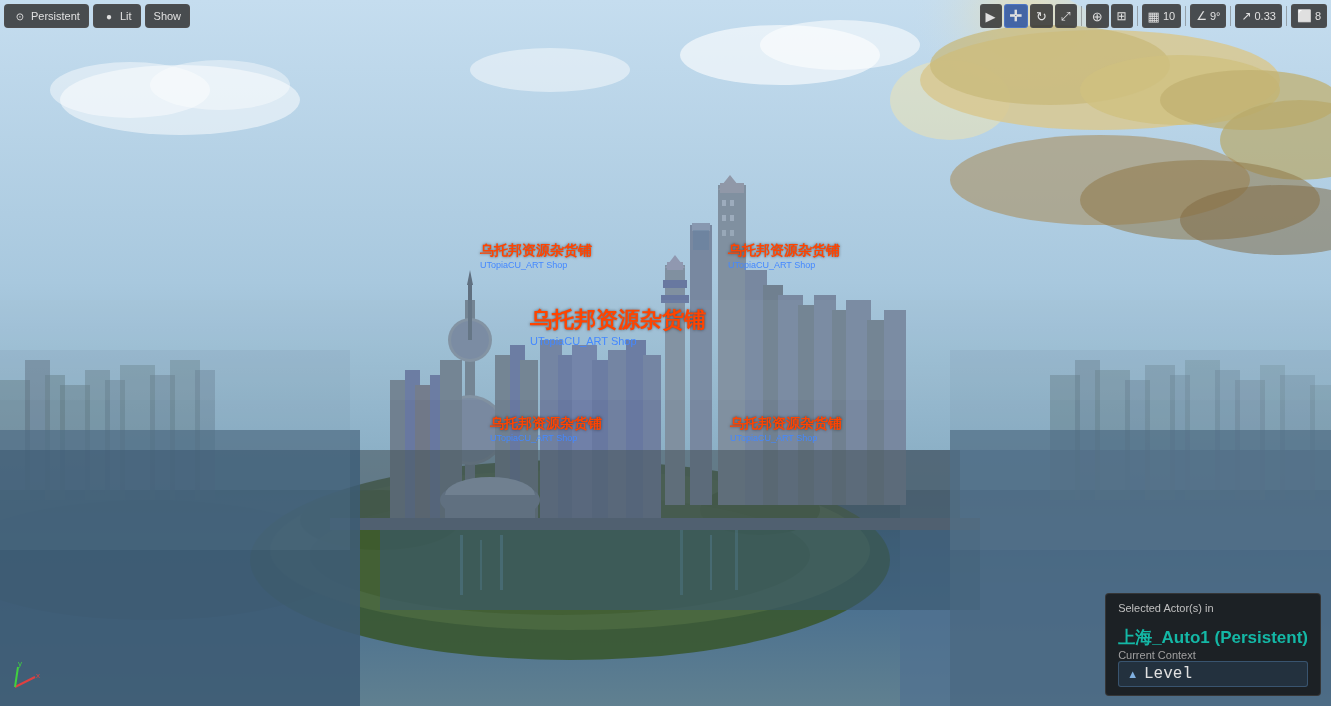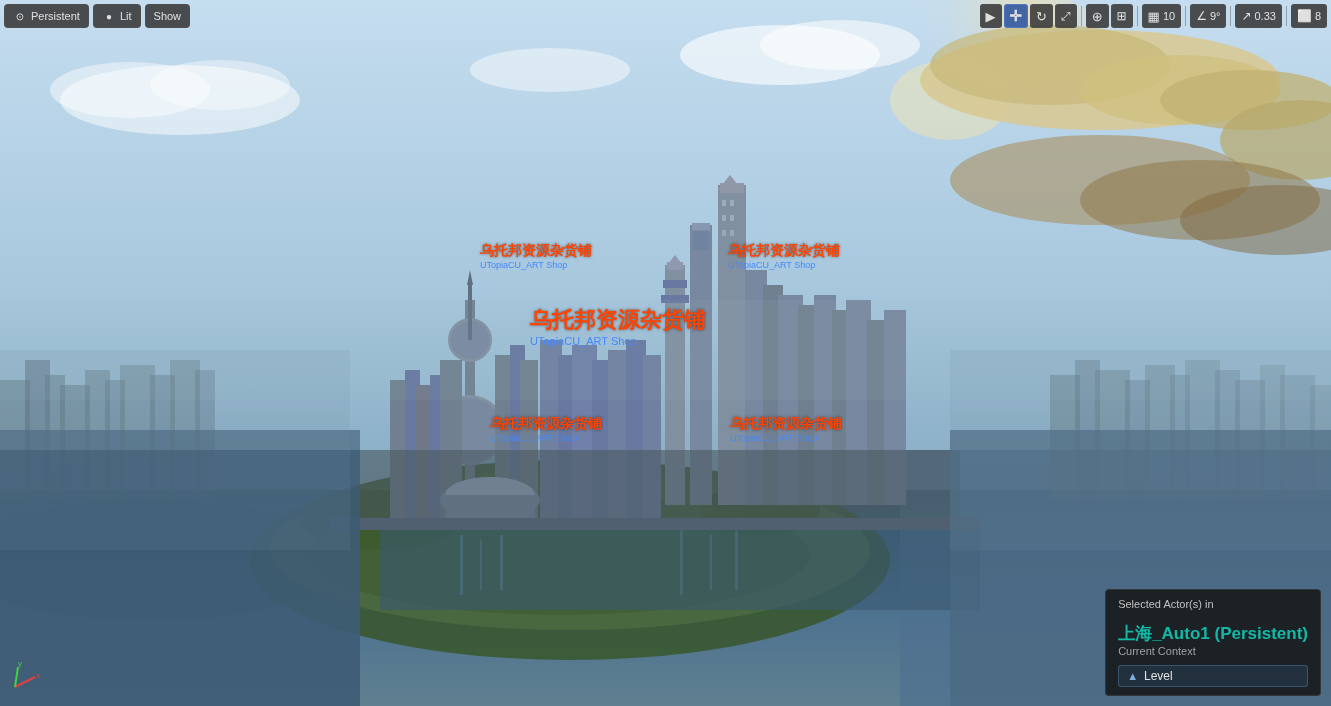--- a/index.html
+++ b/index.html
@@ -188,41 +188,42 @@
 
     .info-line2 {
       font-size: 17px;
       color: #14b8a6;
       font-weight: bold;
     }
 
     .info-section-title {
       font-size: 11px;
       color: #a0a0a0;
-      margin-bottom: 8px;
+      margin-bottom: 0;
     }
 
     .info-level-row {
       display: flex;
       align-items: center;
       gap: 6px;
       background: rgba(40,60,80,0.6);
       border: 1px solid rgba(80,120,160,0.5);
       border-radius: 3px;
       padding: 3px 8px;
     }
 
     .info-level-icon {
       color: #80b0e0;
       font-size: 11px;
     }
 
     .info-level-text {
-      font-size: 12px;
+      font-size: 16px;
       color: #e0e0e0;
+      font-family: Liberation Mono, monospace;
     }
 
     
     #coord-indicator {
       position: absolute;
       bottom: 10px;
       left: 10px;
       z-index: 100;
     }
 

